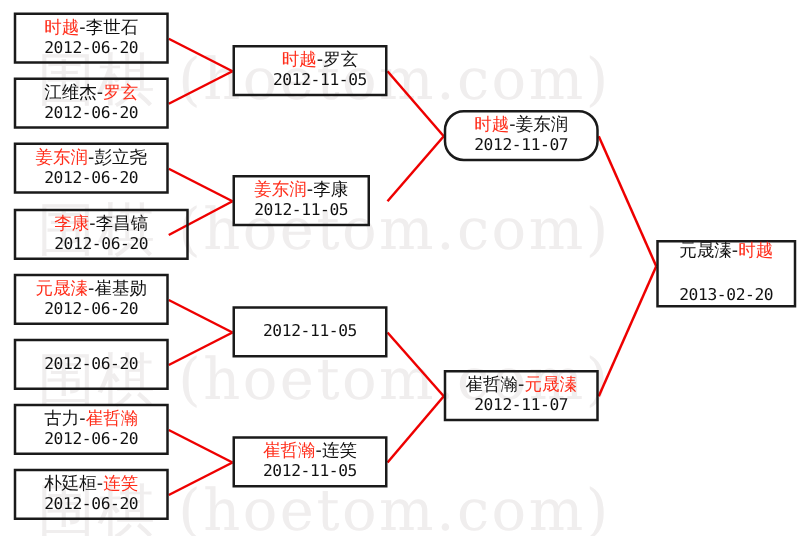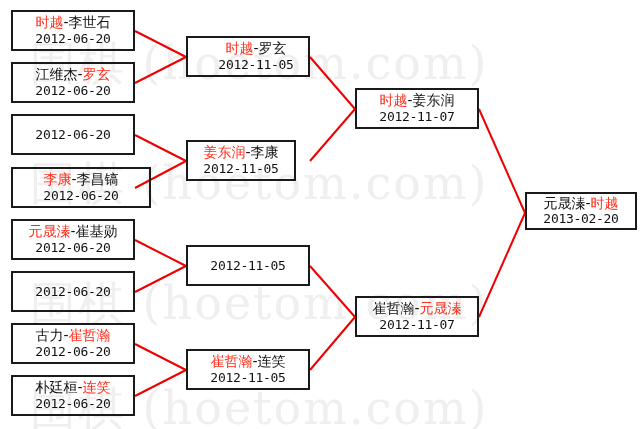--- a/index.html
+++ b/index.html
@@ -112,20 +112,21 @@
   <div id="boxes-layer">
       <div class="match-box" style="left: 11px; top: 10px; width: 124px; height: 41px;">
         <div class="match-players"><span class="winner">时越</span><span class="dash">-</span><span class="loser">李世石</span></div>
         <div class="match-date">2012-06-20</div>
       </div>
       <div class="match-box" style="left: 11px; top: 62px; width: 124px; height: 41px; text-align: center;">
         <div class="match-players"><span class="loser">江维杰</span><span class="dash">-</span><span class="winner">罗玄</span></div>
         <div class="match-date">2012-06-20</div>
       </div>
       <div class="match-box" style="left: 11px; top: 114px; width: 124px; height: 41px;">
+        <div class="match-players"><span class="winner">姜东润</span><span class="dash">-</span><span class="loser">彭立尧</span></div>
         <div class="match-date">2012-06-20</div>
       </div>
       <div class="match-box" style="left: 11px; top: 167px; width: 140px; height: 41px;">
         <div class="match-players"><span class="winner">李康</span><span class="dash">-</span><span class="loser">李昌镐</span></div>
         <div class="match-date">2012-06-20</div>
       </div>
       <div class="match-box" style="left: 11px; top: 219px; width: 124px; height: 41px;">
         <div class="match-players"><span class="winner">元晟溱</span><span class="dash">-</span><span class="loser">崔基勋</span></div>
         <div class="match-date">2012-06-20</div>
       </div>
@@ -148,27 +149,27 @@
         <div class="match-players"><span class="winner">姜东润</span><span class="dash">-</span><span class="loser">李康</span></div>
         <div class="match-date">2012-11-05</div>
       </div>
       <div class="match-box" style="left: 186px; top: 245px; width: 124px; height: 41px;">
         <div class="match-date">2012-11-05</div>
       </div>
       <div class="match-box" style="left: 186px; top: 349px; width: 124px; height: 41px;">
         <div class="match-players"><span class="winner">崔哲瀚</span><span class="dash">-</span><span class="loser">连笑</span></div>
         <div class="match-date">2012-11-05</div>
       </div>
-      <div class="match-box" style="left: 355px; top: 88px; width: 124px; height: 41px;">
+      <div class="match-box" style="left: 355px; top: 88px; width: 124px; height: 41px; border-radius: 16px;">
         <div class="match-players"><span class="winner">时越</span><span class="dash">-</span><span class="loser">姜东润</span></div>
         <div class="match-date">2012-11-07</div>
       </div>
       <div class="match-box" style="left: 355px; top: 296px; width: 124px; height: 41px;">
         <div class="match-players"><span class="loser">崔哲瀚</span><span class="dash">-</span><span class="winner">元晟溱</span></div>
         <div class="match-date">2012-11-07</div>
       </div>
-      <div class="match-box" style="left: 525px; top: 192px; width: 112px; height: 38px;">
+      <div class="match-box" style="left: 525px; top: 192px; width: 112px; height: 54px; justify-content: space-between;">
         <div class="match-players"><span class="loser">元晟溱</span><span class="dash">-</span><span class="winner">时越</span></div>
         <div class="match-date">2013-02-20</div>
       </div>
     </div>
 
 </div>
 
 </body></html>

